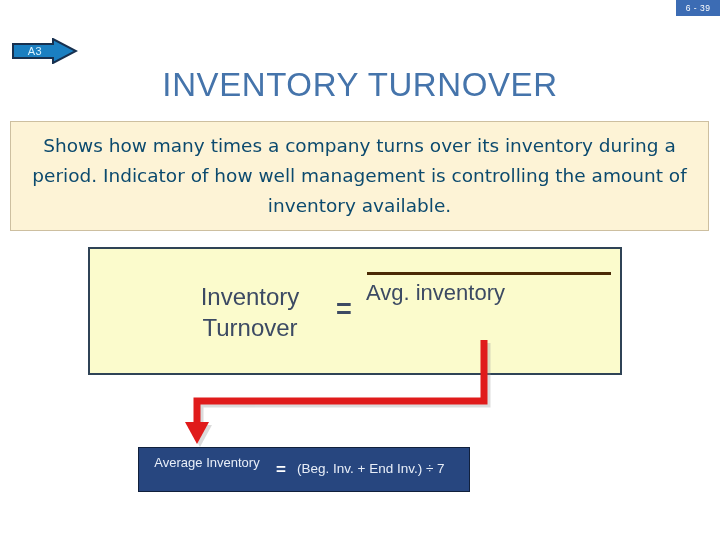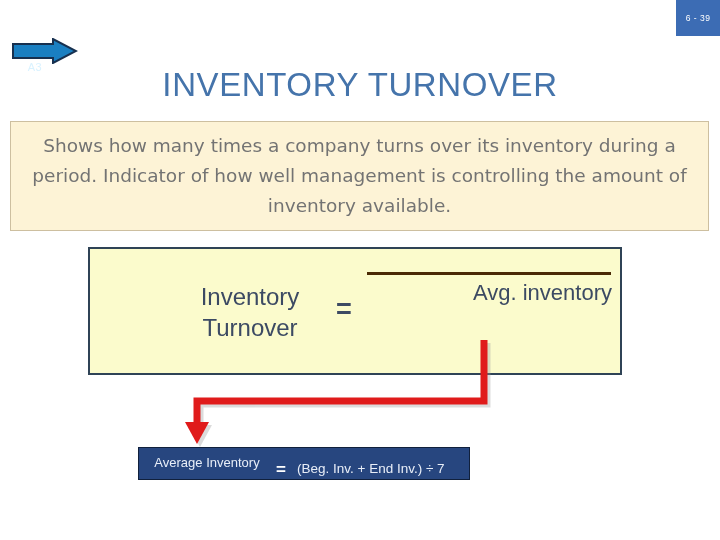--- a/index.html
+++ b/index.html
@@ -14,21 +14,21 @@
     overflow: hidden;
     font-family: "Liberation Sans", sans-serif;
   }
 
   
   #slide-badge {
     position: absolute;
     top: 0;
     left: 676px;
     width: 44px;
-    height: 36px;
+    height: 16px;
     background: #3c6cb4;
     color: #ffffff;
     font-size: 8.5px;
     letter-spacing: 0.5px;
     display: flex;
     align-items: center;
     justify-content: center;
     font-family: "Liberation Sans", sans-serif;
   }
 
@@ -45,21 +45,20 @@
     position: absolute;
     left: 18px;
     top: 43px;
     width: 34px;
     height: 16px;
     font-size: 11px;
     color: #d9f2ff;
     letter-spacing: 0.5px;
     line-height: 16px;
     text-align: center;
-    margin-top: 16px;
   }
 
   
   #page-title {
     position: absolute;
     left: 0;
     top: 66px;
     width: 720px;
     text-align: center;
     color: #4574ab;
@@ -77,21 +76,21 @@
     width: 699px;
     height: 110px;
     background: #fdf3d6;
     border: 1px solid #cdbfa0;
     box-sizing: border-box;
     display: flex;
     align-items: center;
     justify-content: center;
   }
   #description-text {
-    color: #737373;
+    color: #0c4a6e;
     font-size: 18.5px;
     line-height: 30px;
     text-align: center;
     width: 680px;
     font-family: "DejaVu Sans", sans-serif;
   }
 
   
   #formula-panel {
     position: absolute;
@@ -148,21 +147,21 @@
     line-height: 30px;
     white-space: nowrap;
     font-family: "Liberation Sans", sans-serif;
   }
   #fraction-bar {
     height: 3px;
     background: #4a2a05;
     margin: 3px 1px 3px 1px;
   }
   #fraction-denominator {
-    text-align: right;
+    text-align: left;
     color: #3c4a63;
     font-size: 22px;
     line-height: 30px;
     white-space: nowrap;
     font-family: "Liberation Sans", sans-serif;
   }
 
   
   #connector-arrow {
     position: absolute;
@@ -172,21 +171,21 @@
     height: 112px;
     pointer-events: none;
   }
 
   
   #avg-inventory-panel {
     position: absolute;
     left: 138px;
     top: 447px;
     width: 332px;
-    height: 33px;
+    height: 45px;
     background: #27467f;
     border: 1px solid #10203c;
     box-sizing: border-box;
   }
   #avg-label {
     position: absolute;
     left: 12px;
     top: 7px;
     width: 112px;
     text-align: center;

